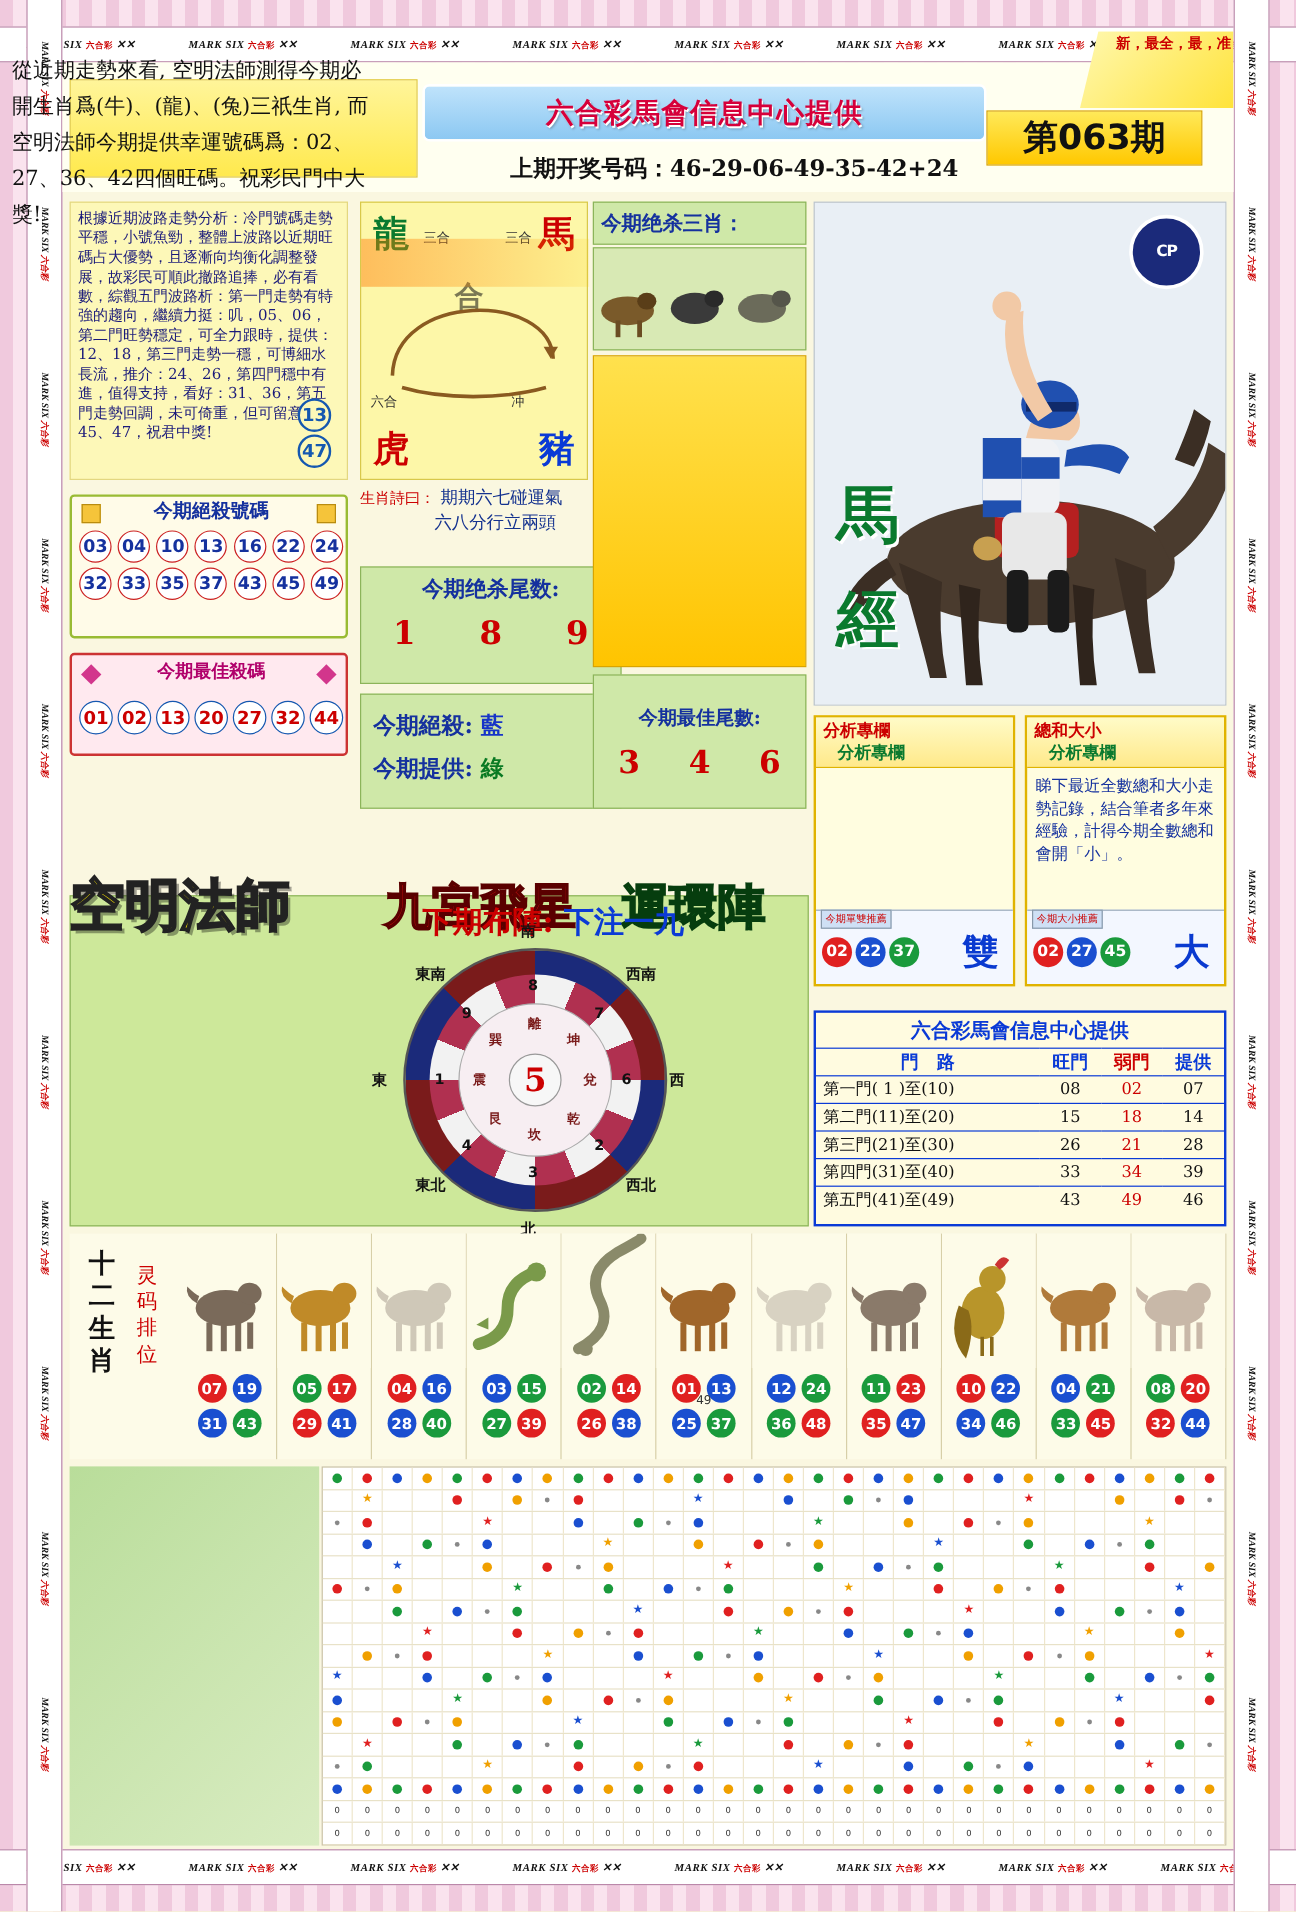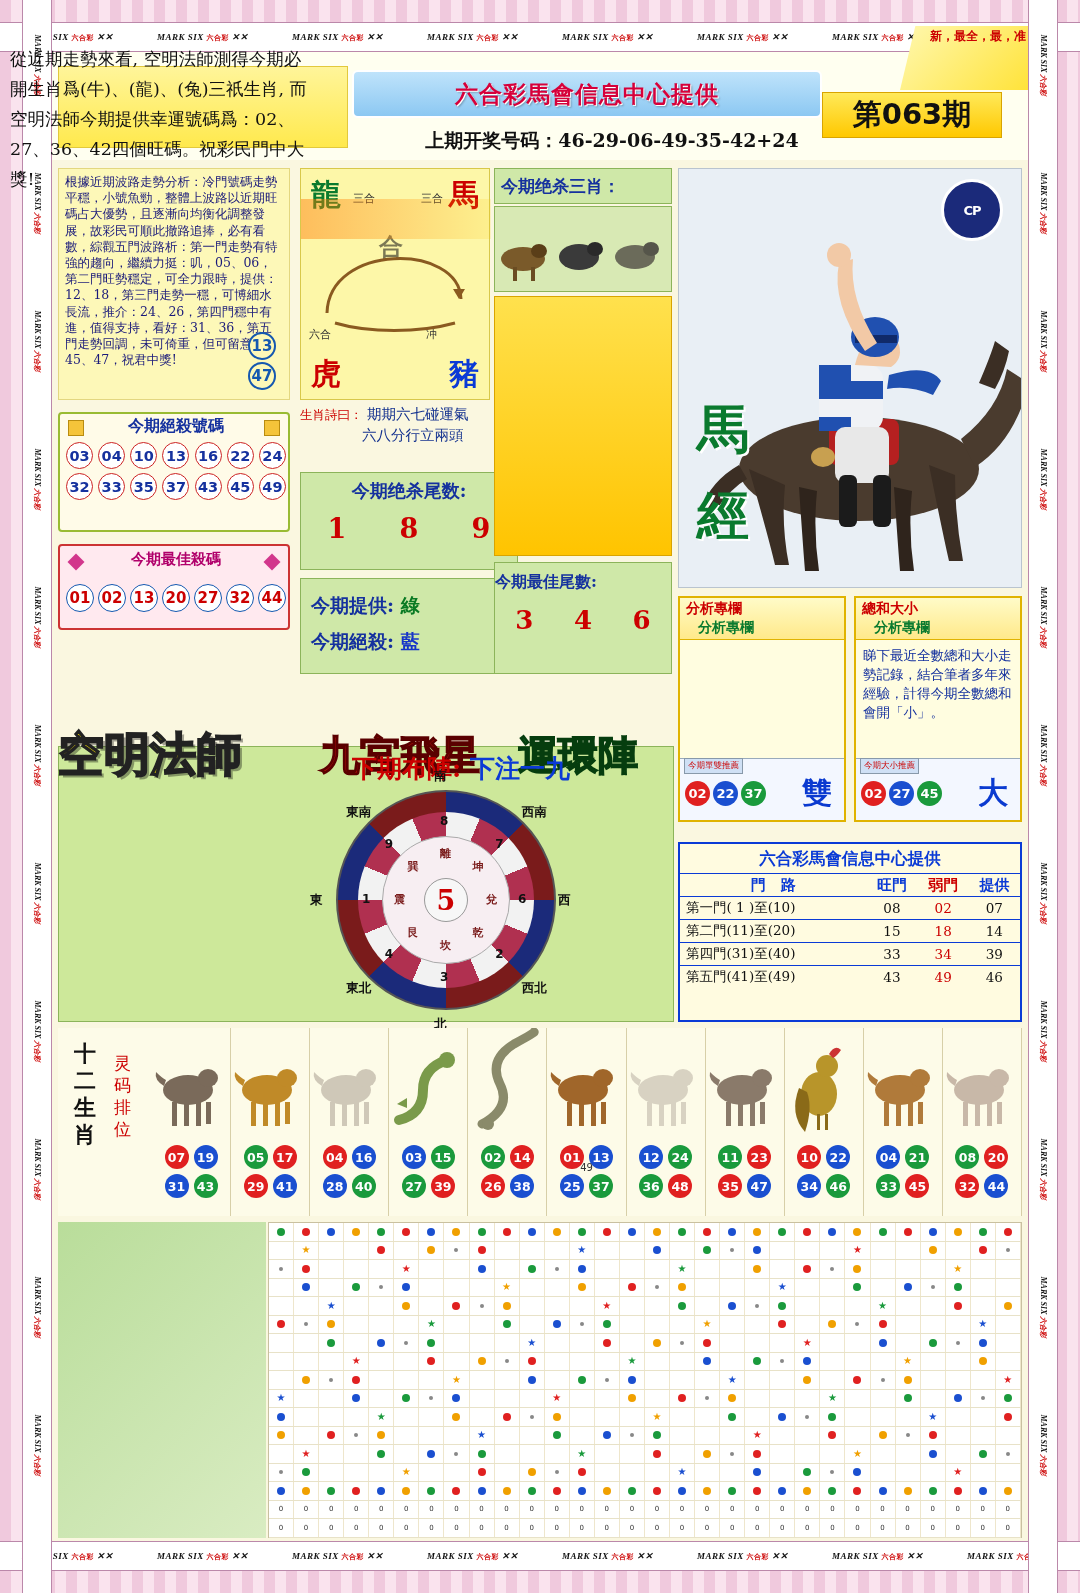--- a/index.html
+++ b/index.html
@@ -183,21 +183,21 @@
     background:#d8e9b4; border:1px solid #8cb45a; overflow:hidden;
   }
   .yellow-big {
     position:absolute; left:494px; top:296px; width:178px; height:260px;
     background:linear-gradient(180deg,#ffe14d,#ffc400); border:1px solid #d9a400;
   }
   .besttail {
     position:absolute; left:494px; top:562px; width:178px; height:112px;
     background:#cfe8a8; border:1px solid #8cb45a;
   }
-  .besttail-t { text-align:left; font-size:16px; color:#15319e; font-weight:bold; padding-top:8px; line-height:22px; font-family:"DejaVu Serif", serif;}
+  .besttail-t { text-align:center; font-size:16px; color:#15319e; font-weight:bold; padding-top:24px; line-height:22px; font-family:"DejaVu Serif", serif;}
   .besttail-n { display:flex; justify-content:space-around; padding-top:12px; font-size:26px; color:#c00; font-weight:bold; font-family:"DejaVu Serif", serif;}
   
   .photo {
     position:absolute; left:678px; top:168px; width:344px; height:420px;
     background:linear-gradient(180deg,#eef3f8 0%,#dfe8f0 55%,#cfd8e2 100%);
     border:1px solid #b9c4cf; overflow:hidden;
   }
   .photo-logo {
     position:absolute; right:18px; top:10px; width:62px; height:62px;
     border-radius:50%; background:#1b2a7a; border:3px solid #fff;
@@ -503,26 +503,26 @@
   <div class="tailkill-t">今期绝杀尾数:</div>
   <div class="tailkill-n" id="tailkillnums">
       <span>1</span>
       <span>8</span>
       <span>9</span>
     </div>
 </div>
 
 <div class="colorbox">
   <div>
+    <span>今期絕殺:</span>
+    <span class="b">藍</span>
+  </div>
+  <div>
     <span>今期提供:</span>
     <span class="g">綠</span>
-  </div>
-  <div>
-    <span>今期絕殺:</span>
-    <span class="b">藍</span>
   </div>
 </div>
 
 <div class="kill3">今期绝杀三肖：</div>
 <div class="animal-strip">
   <svg width="178" height="86">
     <ellipse cx="28" cy="52" rx="22" ry="12" fill="#7a5a2a"></ellipse>
     <ellipse cx="44" cy="44" rx="8" ry="7" fill="#5a3e18"></ellipse>
     <rect x="18" y="60" width="4" height="14" fill="#6a4c22"></rect>
     <rect x="36" y="60" width="4" height="14" fill="#6a4c22"></rect>
@@ -680,20 +680,26 @@
           <td class="red">02</td>
           <td>07</td>
         </tr>
         <tr>
           <td class="lbl">第二門(11)至(20)</td>
           <td>15</td>
           <td class="red">18</td>
           <td>14</td>
         </tr>
         <tr>
+          <td class="lbl">第三門(21)至(30)</td>
+          <td>26</td>
+          <td class="red">21</td>
+          <td>28</td>
+        </tr>
+        <tr>
           <td class="lbl">第四門(31)至(40)</td>
           <td>33</td>
           <td class="red">34</td>
           <td>39</td>
         </tr>
         <tr>
           <td class="lbl">第五門(41)至(49)</td>
           <td>43</td>
           <td class="red">49</td>
           <td>46</td>

